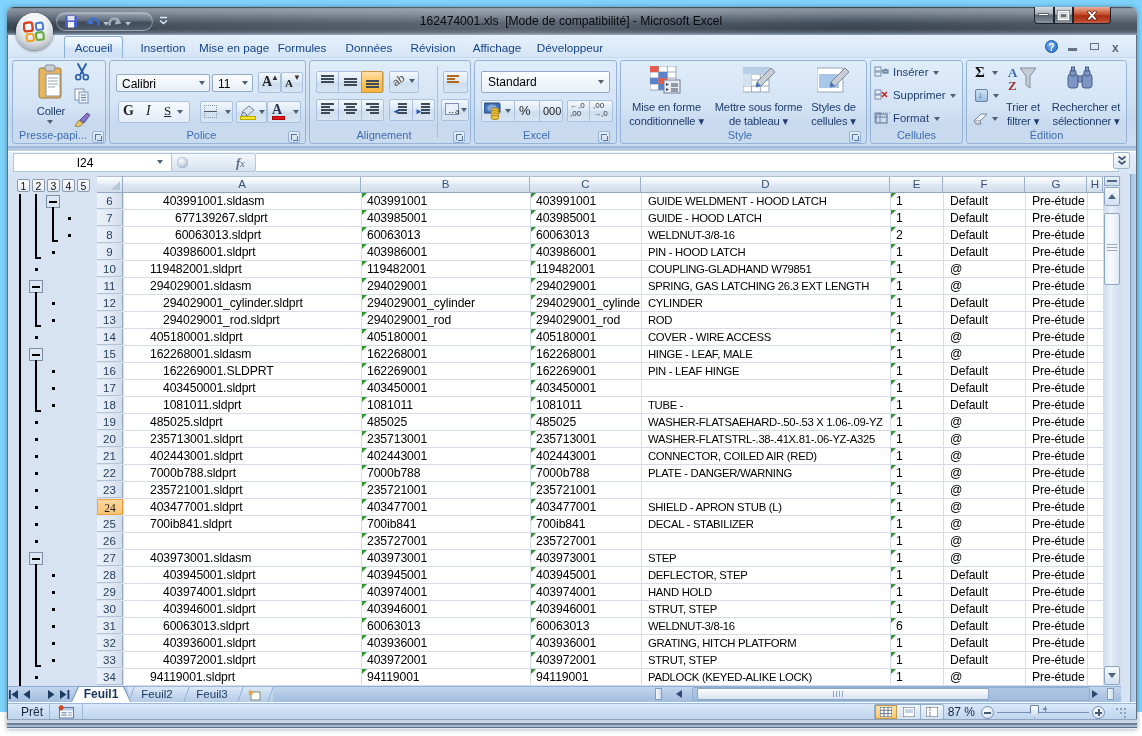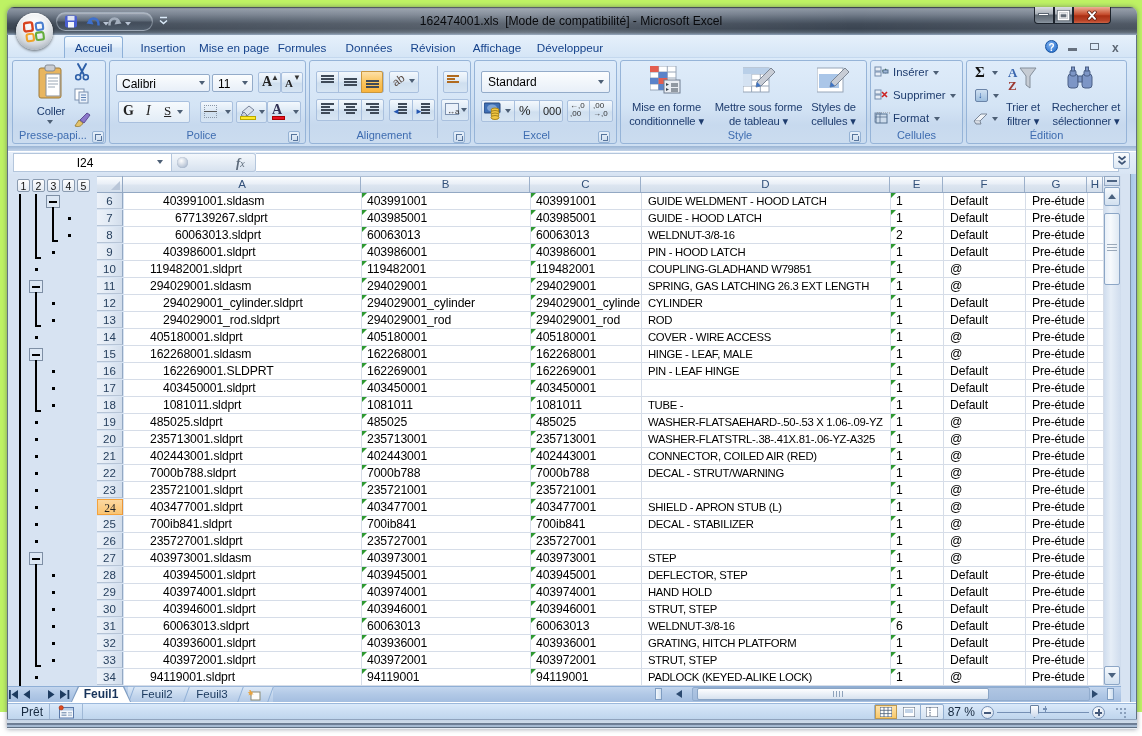--- a/index.html
+++ b/index.html
@@ -1,16 +1,16 @@
 <!DOCTYPE html>
 <html><head><meta charset="utf-8">
 <style>
 * { margin:0; padding:0; box-sizing:border-box; }
 html,body { width:1142px; height:736px; background:#fff; font-family:"Liberation Sans", sans-serif; overflow:hidden; }
-#page { position:relative; width:1142px; height:712px; background:#bef264;padding-left:21px; }
+#page { position:relative; width:1142px; height:712px; background:#7dd3fc;padding-left:21px; }
 
 #win { position:absolute; left:7px; top:7px; width:1130px; height:722px; border-radius:7px 7px 0 0;
   background:#bfd4ec; box-shadow:0 0 5px rgba(60,70,90,.55); }
 #titlebar { position:absolute; left:7px; top:7px; width:1130px; height:28px; border-radius:7px 7px 0 0;
   background:linear-gradient(#1a2129 0%, #8d96a3 6%, #757f8d 25%, #515c6a 48%, #414b58 60%, #3a4451 78%, #515d6b 90%, #7e90a6 98%, #9db0c8 100%); }
 #titlesheen { position:absolute; left:7px; top:7px; width:1130px; height:28px; border-radius:7px 7px 0 0;
   background:linear-gradient(90deg, rgba(255,255,255,0) 0%, rgba(255,255,255,.10) 28%, rgba(255,255,255,.16) 46%, rgba(255,255,255,.06) 60%, rgba(255,255,255,0) 75%, rgba(255,255,255,.08) 95%); }
 #titletext { position:absolute; top:14px; left:0; width:1142px; text-align:center; font-size:12.1px; color:#08090c; }
 
 .wbtn { position:absolute; top:7px; height:17px; border:1px solid #1c232c; border-top:none; }
@@ -609,21 +609,21 @@
 <div class="cell tri" style="left:362px;top:448px;width:168px;padding-left:5px">402443001</div>
 <div class="cell tri" style="left:531px;top:448px;width:110px;padding-left:5px">402443001</div>
 <div class="cell dcell" style="left:642px;top:448px;width:248px;padding-left:6px">CONNECTOR, COILED AIR (RED)</div>
 <div class="cell tri" style="left:891px;top:448px;width:52px;padding-left:5px">1</div>
 <div class="cell" style="left:944px;top:448px;width:81px;padding-left:6px">@</div>
 <div class="cell" style="left:1026px;top:448px;width:61px;padding-left:6px">Pre-étude</div>
 <div class="rhd" style="top:465px">22</div>
 <div class="cell" style="left:124px;top:465px;width:237px;padding-left:26px">7000b788.sldprt</div>
 <div class="cell tri" style="left:362px;top:465px;width:168px;padding-left:5px">7000b788</div>
 <div class="cell tri" style="left:531px;top:465px;width:110px;padding-left:5px">7000b788</div>
-<div class="cell dcell" style="left:642px;top:465px;width:248px;padding-left:6px">DECAL - STRUT/WARNING</div>
+<div class="cell dcell" style="left:642px;top:465px;width:248px;padding-left:6px">PLATE - DANGER/WARNING</div>
 <div class="cell tri" style="left:891px;top:465px;width:52px;padding-left:5px">1</div>
 <div class="cell" style="left:944px;top:465px;width:81px;padding-left:6px">@</div>
 <div class="cell" style="left:1026px;top:465px;width:61px;padding-left:6px">Pre-étude</div>
 <div class="rhd" style="top:482px">23</div>
 <div class="cell" style="left:124px;top:482px;width:237px;padding-left:26px">235721001.sldprt</div>
 <div class="cell tri" style="left:362px;top:482px;width:168px;padding-left:5px">235721001</div>
 <div class="cell tri" style="left:531px;top:482px;width:110px;padding-left:5px">235721001</div>
 <div class="cell tri" style="left:891px;top:482px;width:52px;padding-left:5px">1</div>
 <div class="cell" style="left:944px;top:482px;width:81px;padding-left:6px">@</div>
 <div class="cell" style="left:1026px;top:482px;width:61px;padding-left:6px">Pre-étude</div>
@@ -637,21 +637,20 @@
 <div class="cell" style="left:1026px;top:499px;width:61px;padding-left:6px">Pre-étude</div>
 <div class="rhd" style="top:516px">25</div>
 <div class="cell" style="left:124px;top:516px;width:237px;padding-left:26px">700ib841.sldprt</div>
 <div class="cell tri" style="left:362px;top:516px;width:168px;padding-left:5px">700ib841</div>
 <div class="cell tri" style="left:531px;top:516px;width:110px;padding-left:5px">700ib841</div>
 <div class="cell dcell" style="left:642px;top:516px;width:248px;padding-left:6px">DECAL - STABILIZER</div>
 <div class="cell tri" style="left:891px;top:516px;width:52px;padding-left:5px">1</div>
 <div class="cell" style="left:944px;top:516px;width:81px;padding-left:6px">@</div>
 <div class="cell" style="left:1026px;top:516px;width:61px;padding-left:6px">Pre-étude</div>
 <div class="rhd" style="top:533px">26</div>
-<div class="cell" style="left:124px;top:533px;width:237px;padding-left:26px">235727001.sldprt</div>
 <div class="cell tri" style="left:362px;top:533px;width:168px;padding-left:5px">235727001</div>
 <div class="cell tri" style="left:531px;top:533px;width:110px;padding-left:5px">235727001</div>
 <div class="cell tri" style="left:891px;top:533px;width:52px;padding-left:5px">1</div>
 <div class="cell" style="left:944px;top:533px;width:81px;padding-left:6px">@</div>
 <div class="cell" style="left:1026px;top:533px;width:61px;padding-left:6px">Pre-étude</div>
 <div class="rhd" style="top:550px">27</div>
 <div class="cell" style="left:124px;top:550px;width:237px;padding-left:26px">403973001.sldasm</div>
 <div class="cell tri" style="left:362px;top:550px;width:168px;padding-left:5px">403973001</div>
 <div class="cell tri" style="left:531px;top:550px;width:110px;padding-left:5px">403973001</div>
 <div class="cell dcell" style="left:642px;top:550px;width:248px;padding-left:6px">STEP</div>

